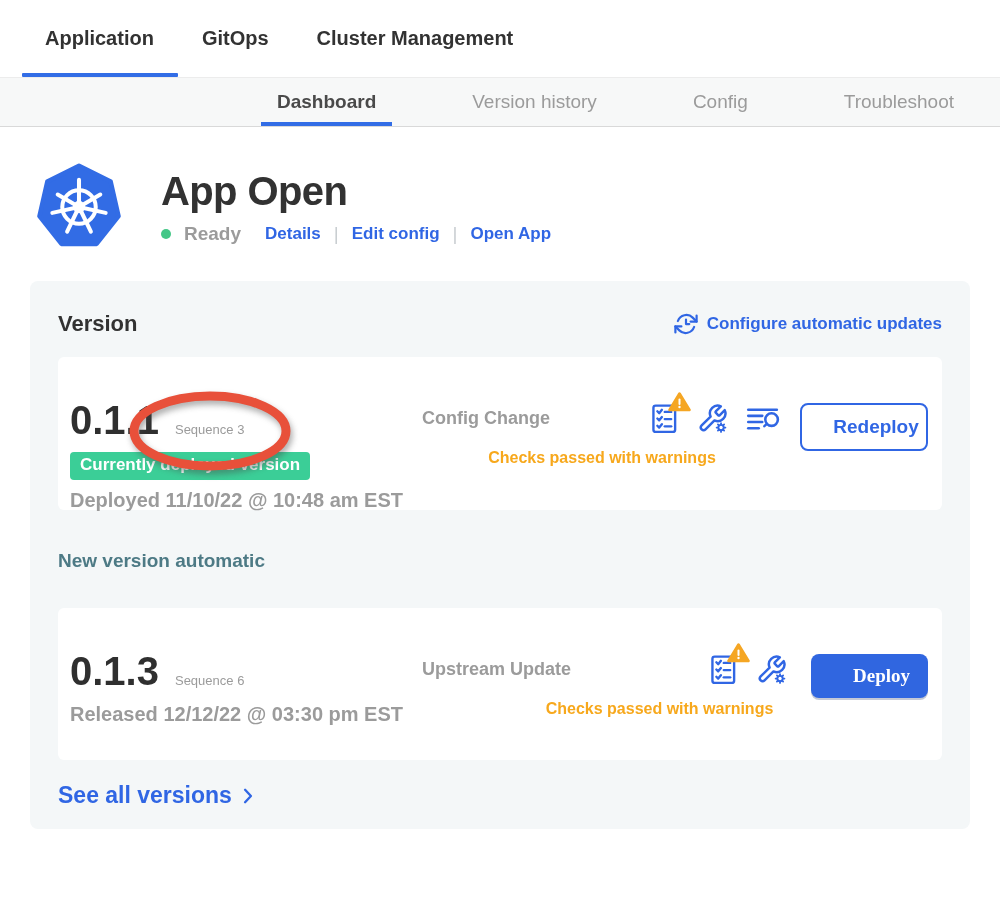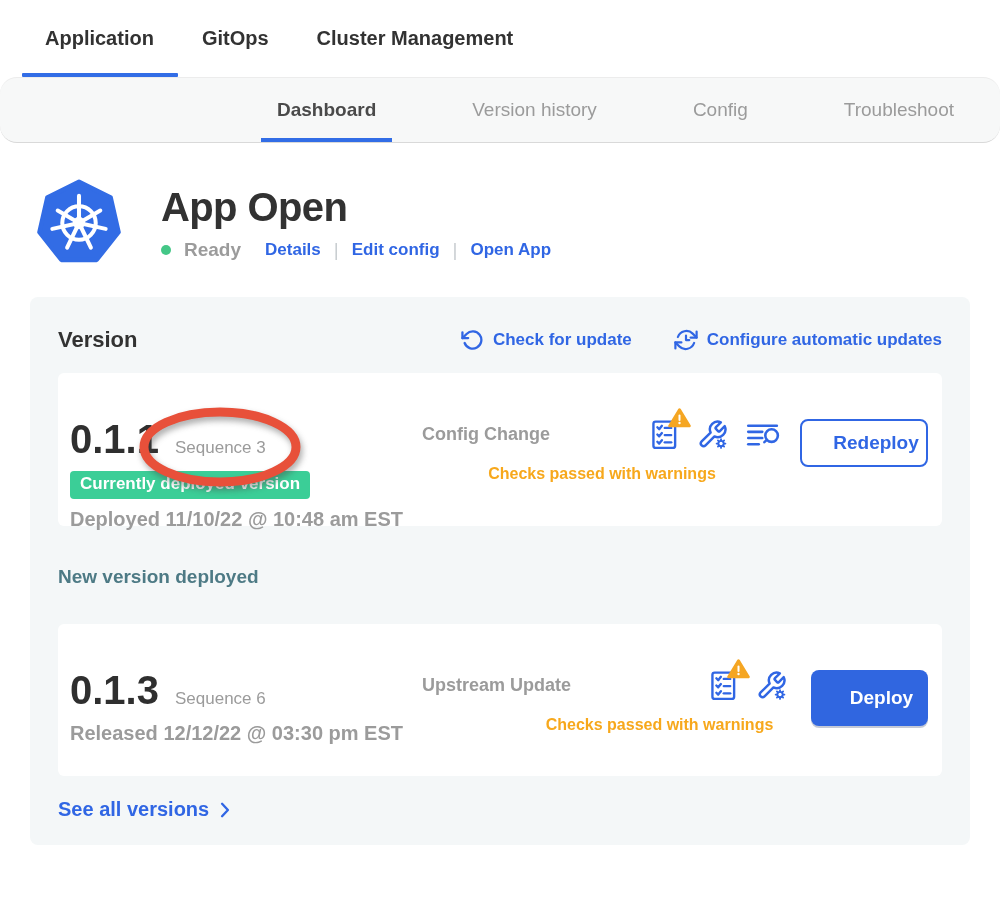--- a/index.html
+++ b/index.html
@@ -7,22 +7,22 @@
     font-family:"Liberation Sans","DejaVu Sans",sans-serif; color:#323232; }
 
   
   .topnav { height:77px; display:flex; align-items:stretch; padding-left:45px; gap:48px; background:#fff; }
   .topnav-tab { position:relative; display:flex; align-items:center; font-size:20px; font-weight:700;
     color:#323232; cursor:pointer; white-space:nowrap; }
   .topnav-tab.active::after { content:""; position:absolute; left:-23px; right:-24px; bottom:0;
     height:4px; background:#326de6; border-radius:1px; }
 
   
-  .subnav { height:66px; background:#f7f8f8; border-top:1px solid #ececec; border-bottom:1px solid #d9d9d9;
-    display:flex; align-items:stretch; padding-left:277px; gap:96px; overflow:hidden;border-radius:17px; }
+  .subnav { height:50px; background:#f7f8f8; border-top:1px solid #ececec; border-bottom:1px solid #d9d9d9;
+    display:flex; align-items:stretch; padding-left:277px; gap:96px; overflow:hidden; }
   .subnav-tab { position:relative; display:flex; align-items:center; font-size:19px; font-weight:500;
     color:#9b9b9b; white-space:nowrap; cursor:pointer; }
   .subnav-tab.active { color:#4a4a4a; font-weight:700; }
   .subnav-tab.active::after { content:""; position:absolute; left:-16px; right:-16px; bottom:0;
     height:4px; background:#326de6; }
 
   
   .app-header { display:flex; align-items:center; margin:35px 0 0 35px; gap:38px; }
   .k8s-logo { width:88px; height:90px; flex:0 0 auto; }
   .app-title { font-size:40px; font-weight:800; letter-spacing:-0.6px; color:#323232; line-height:1.1; }
@@ -39,21 +39,21 @@
   .vc-title { font-size:22px; font-weight:700; color:#323232; }
   .vc-actions { margin-left:auto; display:flex; gap:42px; }
   .vc-action { display:flex; align-items:center; gap:9px; color:#3066e4; font-size:17px; font-weight:700; cursor:pointer; }
 
   .version-row { background:#fff; border-radius:6px; margin-top:20px; padding:16px 14px 16px 12px;
     display:flex; height:153px; }
   .version-row.second { height:152px; margin-top:36px; }
   .vr-left { flex:0 0 352px; padding-top:2px; }
   .version-line { display:flex; align-items:baseline; }
   .version-number { font-size:40px; font-weight:800; color:#2f2f2f; }
-  .sequence { position:relative; margin-left:16px; font-size:17px; color:#9b9b9b; font-weight:500; white-space:nowrap;margin-top:47px; }
+  .sequence { position:relative; margin-left:16px; font-size:13px; color:#9b9b9b; font-weight:500; white-space:nowrap;margin-top:47px; }
   .annot { position:absolute; left:50%; margin-left:-84px; top:-33px; pointer-events:none;
     filter:drop-shadow(2px 4px 3px rgba(70,70,70,0.45)); }
   .deployed-badge { display:inline-block; margin-top:9px; background:#3bce97; color:#fff;
     font-size:17px; font-weight:700; padding:3px 10px 5px; border-radius:4px; }
   .meta-text { margin-top:9px; font-size:20px; color:#9b9b9b; font-weight:700; }
   .nochanges { margin-top:8px; font-size:17.5px; color:#9b9b9b; font-weight:600; }
   .why-link { color:#3066e4; font-weight:700; margin-left:5px; text-decoration:none; cursor:pointer; }
 
   .vr-right { flex:1; display:flex; align-items:flex-start; padding-top:30px; }
   .vr-mid { flex:1; }
@@ -62,27 +62,27 @@
   .icons-group { display:flex; align-items:center; gap:18px; }
   .icon-wrap { position:relative; display:inline-flex; }
   .warn-badge { position:absolute; top:-11px; right:-12px; }
   .checks-text { text-align:center; margin-top:15px; color:#f7a81c; font-size:16px; font-weight:700; }
   .checks-text.shifted { transform:translateX(55px); }
 
   .btn { border-radius:8px; font-size:19px; font-weight:700; cursor:pointer;
     font-family:"Liberation Sans","DejaVu Sans",sans-serif;padding-left:24px; }
   .btn-outline { margin-left:18px; width:128px; height:48px; border:2px solid #3066e4;
     background:#fff; color:#3066e4; }
-  .btn-solid { margin-left:24px; width:117px; height:56px; border:none; background:#3066e0;
-    color:#fff; box-shadow:0 2px 0 rgba(20,40,90,0.25); }
+  .btn-solid { margin-left:24px; width:117px; height:44px; border:none; background:#3066e0;
+    color:#fff; box-shadow:0 2px 0 rgba(20,40,90,0.25);font-family:Liberation Serif, serif; }
 
   .new-version-heading { margin-top:40px; color:#4d7a85; font-size:19px; font-weight:700; }
 
   .see-all { margin-top:22px; display:inline-flex; align-items:center; gap:6px;
-    color:#3066e4; font-size:20px; font-weight:700; cursor:pointer; }
+    color:#3066e4; font-size:23px; font-weight:700; cursor:pointer; }
 
   .blue-stroke { stroke:#3066e4; fill:none; stroke-width:2.1; stroke-linecap:round; stroke-linejoin:round; }
 </style>
 </head>
 <body>
 
 <header class="topnav">
   <div class="topnav-tab active">Application</div>
   <div class="topnav-tab">GitOps</div>
   <div class="topnav-tab">Cluster Management</div>
@@ -123,27 +123,20 @@
     </div>
   </div>
 </section>
 
 <section class="version-card">
 
   <div class="vc-head">
     <div class="vc-title">Version</div>
     <div class="vc-actions">
       <div class="vc-action">
-        <svg width="23" height="23" viewBox="0 0 24 24" class="blue-stroke" style="stroke-width:2.4">
-          <polyline points="1.5 3.5 1.5 9.5 7.5 9.5"></polyline>
-          <path d="M3.8 14.6a9 9 0 1 0 2-9.4L1.5 9.5"></path>
-        </svg>
-        <span>Check for update</span>
-      </div>
-      <div class="vc-action">
         <svg width="24" height="24" viewBox="0 0 24 24" class="blue-stroke" style="stroke-width:2.2">
           <polyline points="22.6 3.6 22.6 9.6 16.6 9.6"></polyline>
           <polyline points="1.4 20.4 1.4 14.4 7.4 14.4"></polyline>
           <path d="M3.9 9a9 9 0 0 1 14.8-3.4l3.9 4"></path>
           <path d="M20.1 15a9 9 0 0 1-14.8 3.4l-3.9-4"></path>
           <polyline points="12 7.6 12 12.1 15.3 12.1"></polyline>
         </svg>
         <span>Configure automatic updates</span>
       </div>
     </div>
@@ -213,21 +206,21 @@
               </svg>
             </span>
           </span>
         </div>
         <div class="checks-text">Checks passed with warnings</div>
       </div>
       <button class="btn btn-outline">Redeploy</button>
     </div>
   </div>
 
-  <div class="new-version-heading">New version deployed</div>
+  <div class="new-version-heading">New version automatic</div>
 
   
   <div class="version-row second">
     <div class="vr-left">
       <div class="version-line">
         <span class="version-number">0.1.3</span>
         <span class="sequence">
           <span>Sequence 6</span>
         </span>
       </div>

